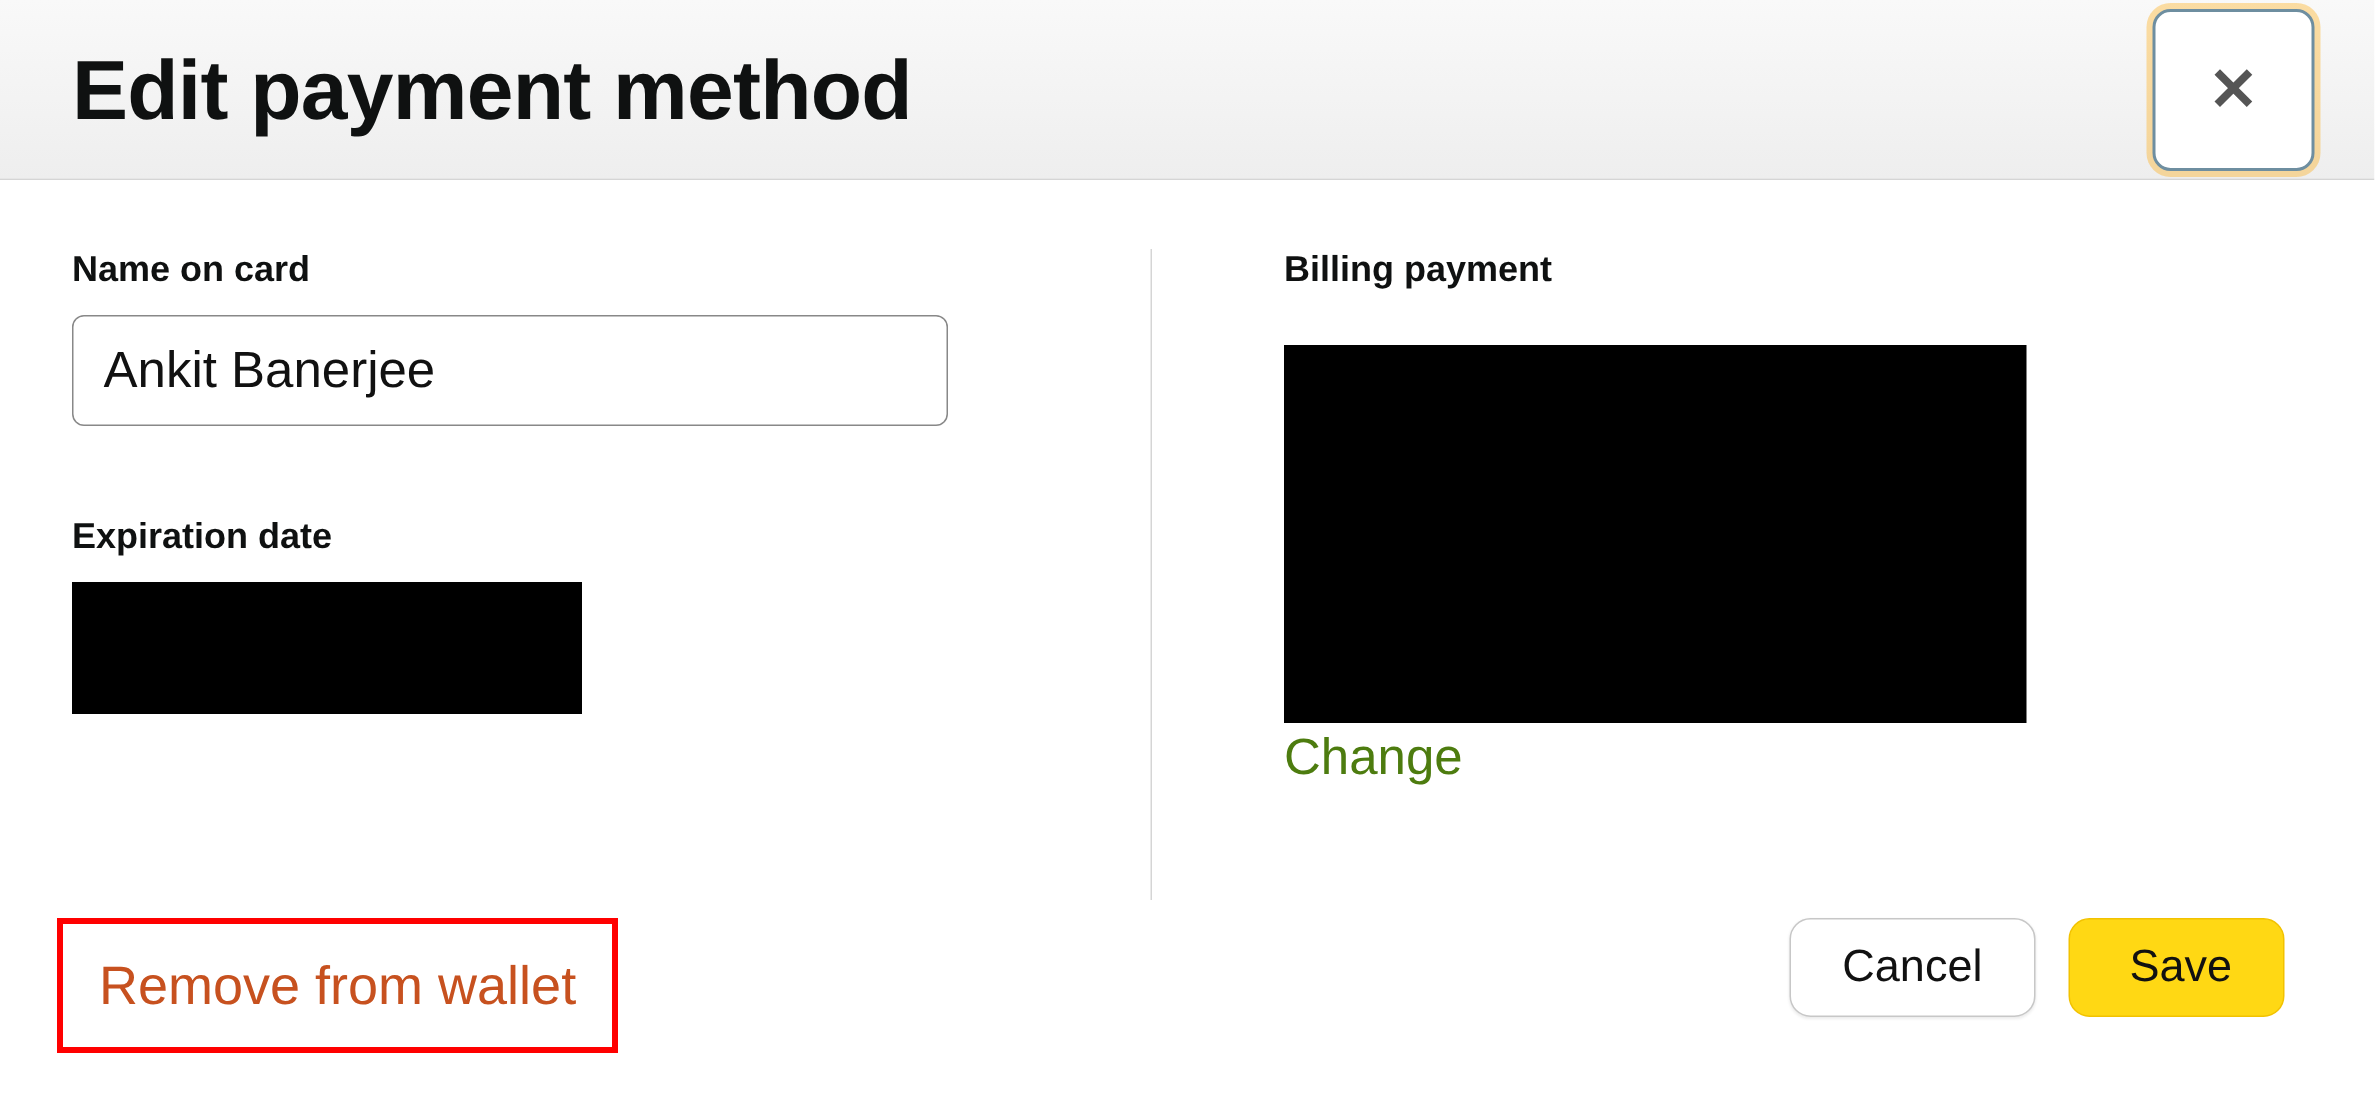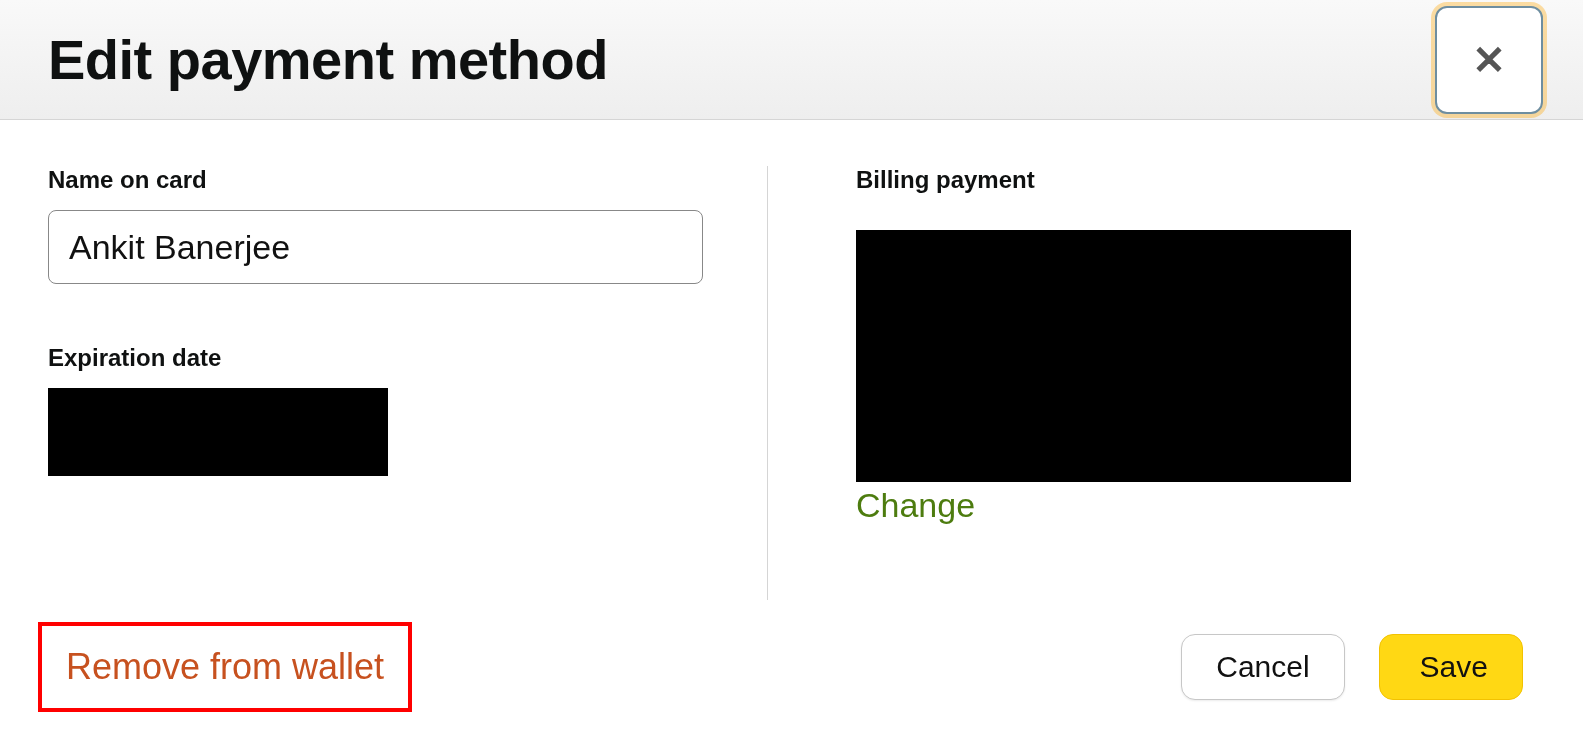--- a/index.html
+++ b/index.html
@@ -58,21 +58,21 @@
     flex:1;
     padding-left:88px;
     box-sizing:border-box;
   }
   .field-label{
     font-size:24px;
     font-weight:700;
     margin:0 0 16px 0;
   }
   .text-input{
-    width:655px;
+    width:584px;
     height:74px;
     border:1px solid #888;
     border-radius:8px;
     font-size:34px;
     padding:0 20px;
     box-sizing:border-box;
     color:#111;
     background:#fff;
   }
   .section-gap{ height:60px; }
@@ -94,38 +94,38 @@
     color:#4d7c0f;
     cursor:pointer;
   }
   .modal-footer{
     position:absolute;
     left:0;
     width:1583px;
     top:612px;
     height:110px;
     display:flex;
-    align-items:center;
+    align-items:flex-start;
     padding:0 60px 0 38px;
     box-sizing:border-box;
   }
   .remove-box{
     border:4px solid #ff0000;
     padding:20px 24px;
     display:inline-block;
   }
   .remove-link{
     font-size:36px;
     color:#c7511f;
     cursor:pointer;
   }
   .footer-right{
     margin-left:auto;
     display:flex;
-    gap:34px;
+    gap:22px;
   }
   .btn{
     height:66px;
     border-radius:14px;
     font-size:30px;
     padding:0 34px;
     display:flex;
     align-items:center;
     justify-content:center;
     cursor:pointer;

